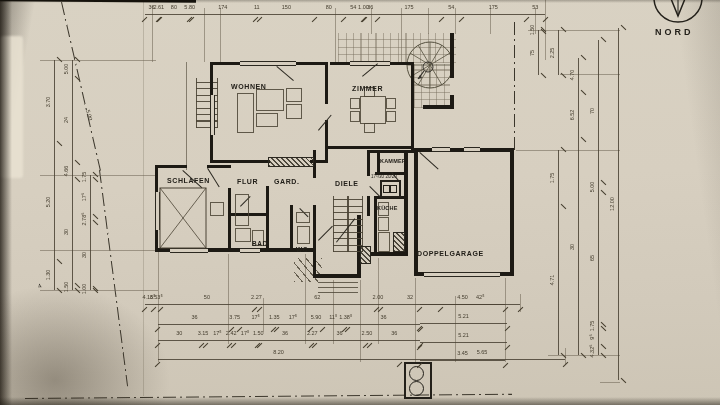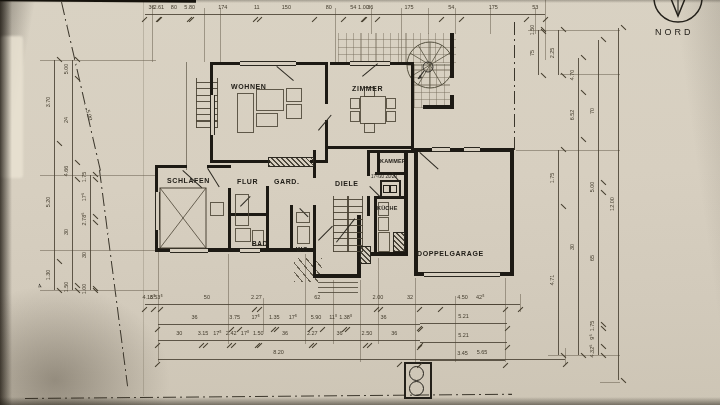--- a/index.html
+++ b/index.html
@@ -243,21 +243,21 @@
   <div class="abs" style="left:404px;top:362px;width:24px;height:33px;border:2px solid #23201a;">
     <div class="abs" style="left:3px;top:2px;width:13px;height:13px;border:1.5px solid #23201a;border-radius:50%;"></div>
     <div class="abs" style="left:3px;top:17px;width:13px;height:13px;border:1.5px solid #23201a;border-radius:50%;"></div>
   </div>
 
   <svg class="abs" style="left:648px;top:-24px;" width="60" height="50" viewBox="0 0 60 50">
     <circle cx="30" cy="22" r="24" fill="none" stroke="#23201a" stroke-width="1.5"></circle>
     <path d="M17 8 L30 40 L43 8" fill="none" stroke="#23201a" stroke-width="1.5"></path>
     <line x1="30" y1="40" x2="30" y2="20" stroke="#23201a" stroke-width="1"></line>
   </svg>
-  <span class="lbl" style="left:655px;top:27px;font-size:9px;letter-spacing:3px;font-weight:normal;">NORD</span>
+  <span class="lbl" style="left:655px;top:27px;font-size:9px;letter-spacing:3px;font-weight:bold;">NORD</span>
 
   <span class="lbl" style="left:231px;top:83px;">WOHNEN</span>
   <span class="lbl" style="left:352px;top:85px;">ZIMMER</span>
   <span class="lbl" style="left:167px;top:177px;">SCHLAFEN</span>
   <span class="lbl" style="left:237px;top:178px;">FLUR</span>
   <span class="lbl" style="left:274px;top:178px;">GARD.</span>
   <span class="lbl" style="left:335px;top:180px;">DIELE</span>
   <span class="lbl small" style="left:380px;top:158px;">KAMMER</span>
   <span class="lbl tiny" style="left:371px;top:174px;">17⁵/30  20/20</span>
   <span class="lbl small" style="left:377px;top:205px;">KÜCHE</span>

